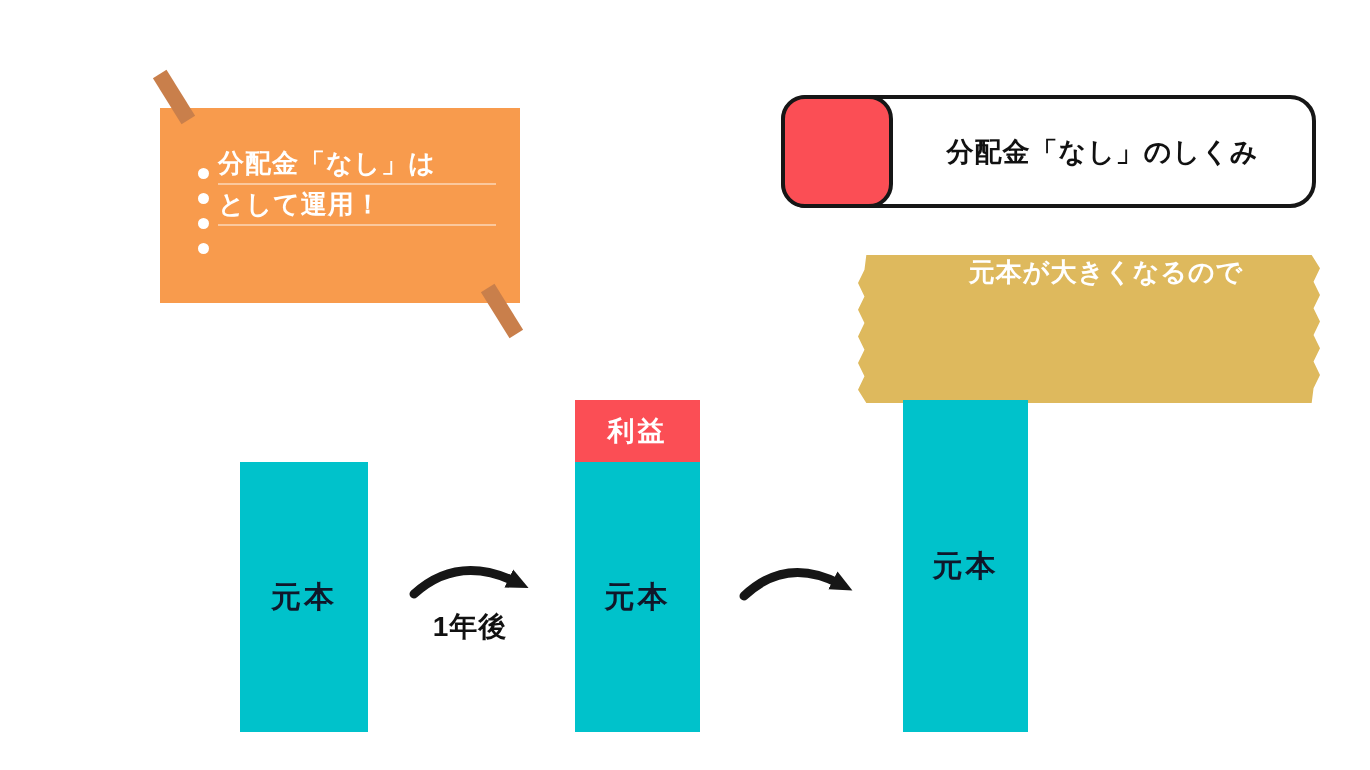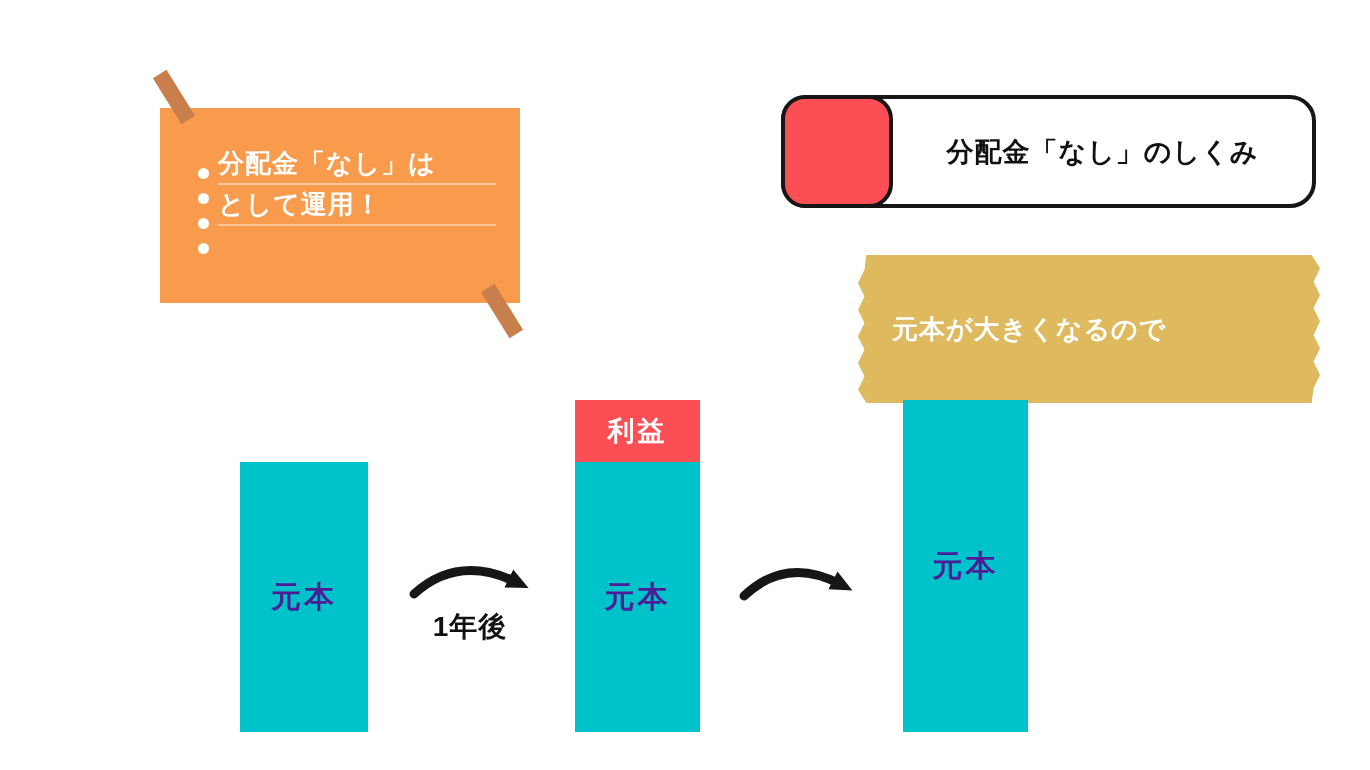--- a/index.html
+++ b/index.html
@@ -41,32 +41,32 @@
     background: #FB4E55; border: 4px solid #161616; border-radius: 24px;
   }
   .banner-label {
     flex: 1; margin-left: 108px; text-align: center;
     font-size: 27px; font-weight: bold; color: #111111; letter-spacing: 1px;
   }
 
   
   .callout {
     position: absolute; left: 858px; top: 255px; width: 462px; height: 148px;
-    background: #DEB95D; display: flex; flex-direction: column; justify-content: center;
+    background: #DEB95D; display: flex; flex-direction: row; justify-content: center;
     padding-left: 34px; gap: 8px;
     clip-path: polygon(1.8% 0, 98.2% 0, 100% 9%, 98.6% 18%, 100% 27%, 98.6% 36%, 100% 45%, 98.6% 54%, 100% 63%, 98.6% 72%, 100% 81%, 98.6% 90%, 98.2% 100%, 1.8% 100%, 0 91%, 1.4% 82%, 0 73%, 1.4% 64%, 0 55%, 1.4% 46%, 0 37%, 1.4% 28%, 0 19%, 1.4% 10%);
   }
   .callout-line { font-size: 26px; font-weight: bold; color: #ffffff; letter-spacing: 1px; }
 
   
   .bar {
     position: absolute; background: #00C2CB;
     display: flex; align-items: center; justify-content: center;
   }
-  .bar-label { font-size: 30px; font-weight: bold; color: #4c1d95; letter-spacing: 3px; }
+  .bar-label { font-size: 30px; font-weight: bold; color: #0f172a; letter-spacing: 3px; }
   .bar1 { left: 240px; top: 462px; width: 128px; height: 270px; }
   .bar2-wrap { position: absolute; left: 575px; top: 400px; width: 125px; border-radius: 19px; }
   .profit {
     width: 125px; height: 62px; background: #FB4E55;
     display: flex; align-items: center; justify-content: center;
   }
   .profit-label { font-size: 27px; font-weight: bold; color: #ffffff; letter-spacing: 3px; }
   .bar2 {
     width: 125px; height: 270px; background: #00C2CB;
     display: flex; align-items: center; justify-content: center;

